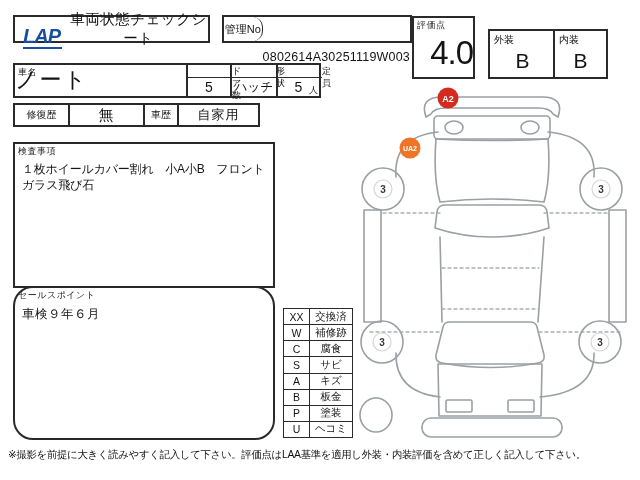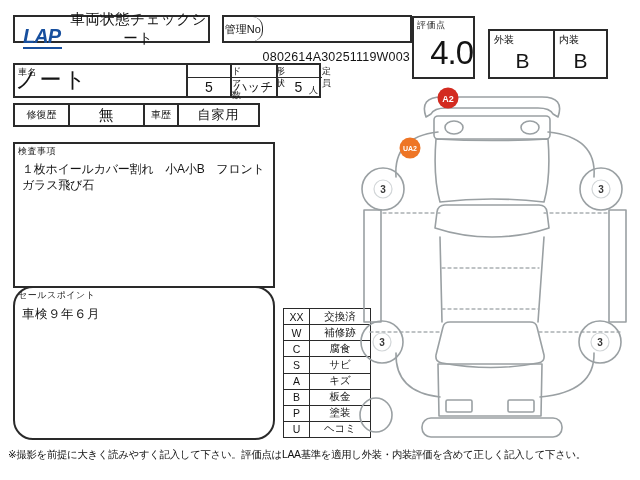--- a/index.html
+++ b/index.html
@@ -46,21 +46,21 @@
   .r-none { font-size:15px; letter-spacing:1px; }
   .r-use { font-size:13px; letter-spacing:1px; }
 
   
   .inspect-box { left:13px; top:142px; width:262px; height:146px; }
   .inspect-content { padding:18px 6px 0 7px; font-size:12px; line-height:1.3; letter-spacing:-0.2px; }
   .sales-box { left:13px; top:286px; width:262px; height:154px;border-radius:20px; }
   .sales-content { padding:18px 6px 0 7px; font-size:12.5px; letter-spacing:0.5px; }
 
   
-  table.legend { position:absolute; left:283px; top:308px; width:88px; height:130px; border-collapse:collapse; table-layout:fixed; }
+  table.legend { position:absolute; left:283px; top:308px; width:70px; height:130px; border-collapse:collapse; table-layout:fixed; }
   table.legend td { border:1.5px solid #2a2a2a; text-align:center; vertical-align:middle; font-size:10.5px; padding:0; background:#fff; }
   td.lcode { width:26px; }
 
   
   .footer-note { left:8px; top:448px; width:632px; font-size:10.4px; letter-spacing:-0.3px; white-space:nowrap; color:#111; }
 
   
   .car-svg { position:absolute; left:350px; top:85px; width:290px; height:360px; }
 </style>
 </head>

